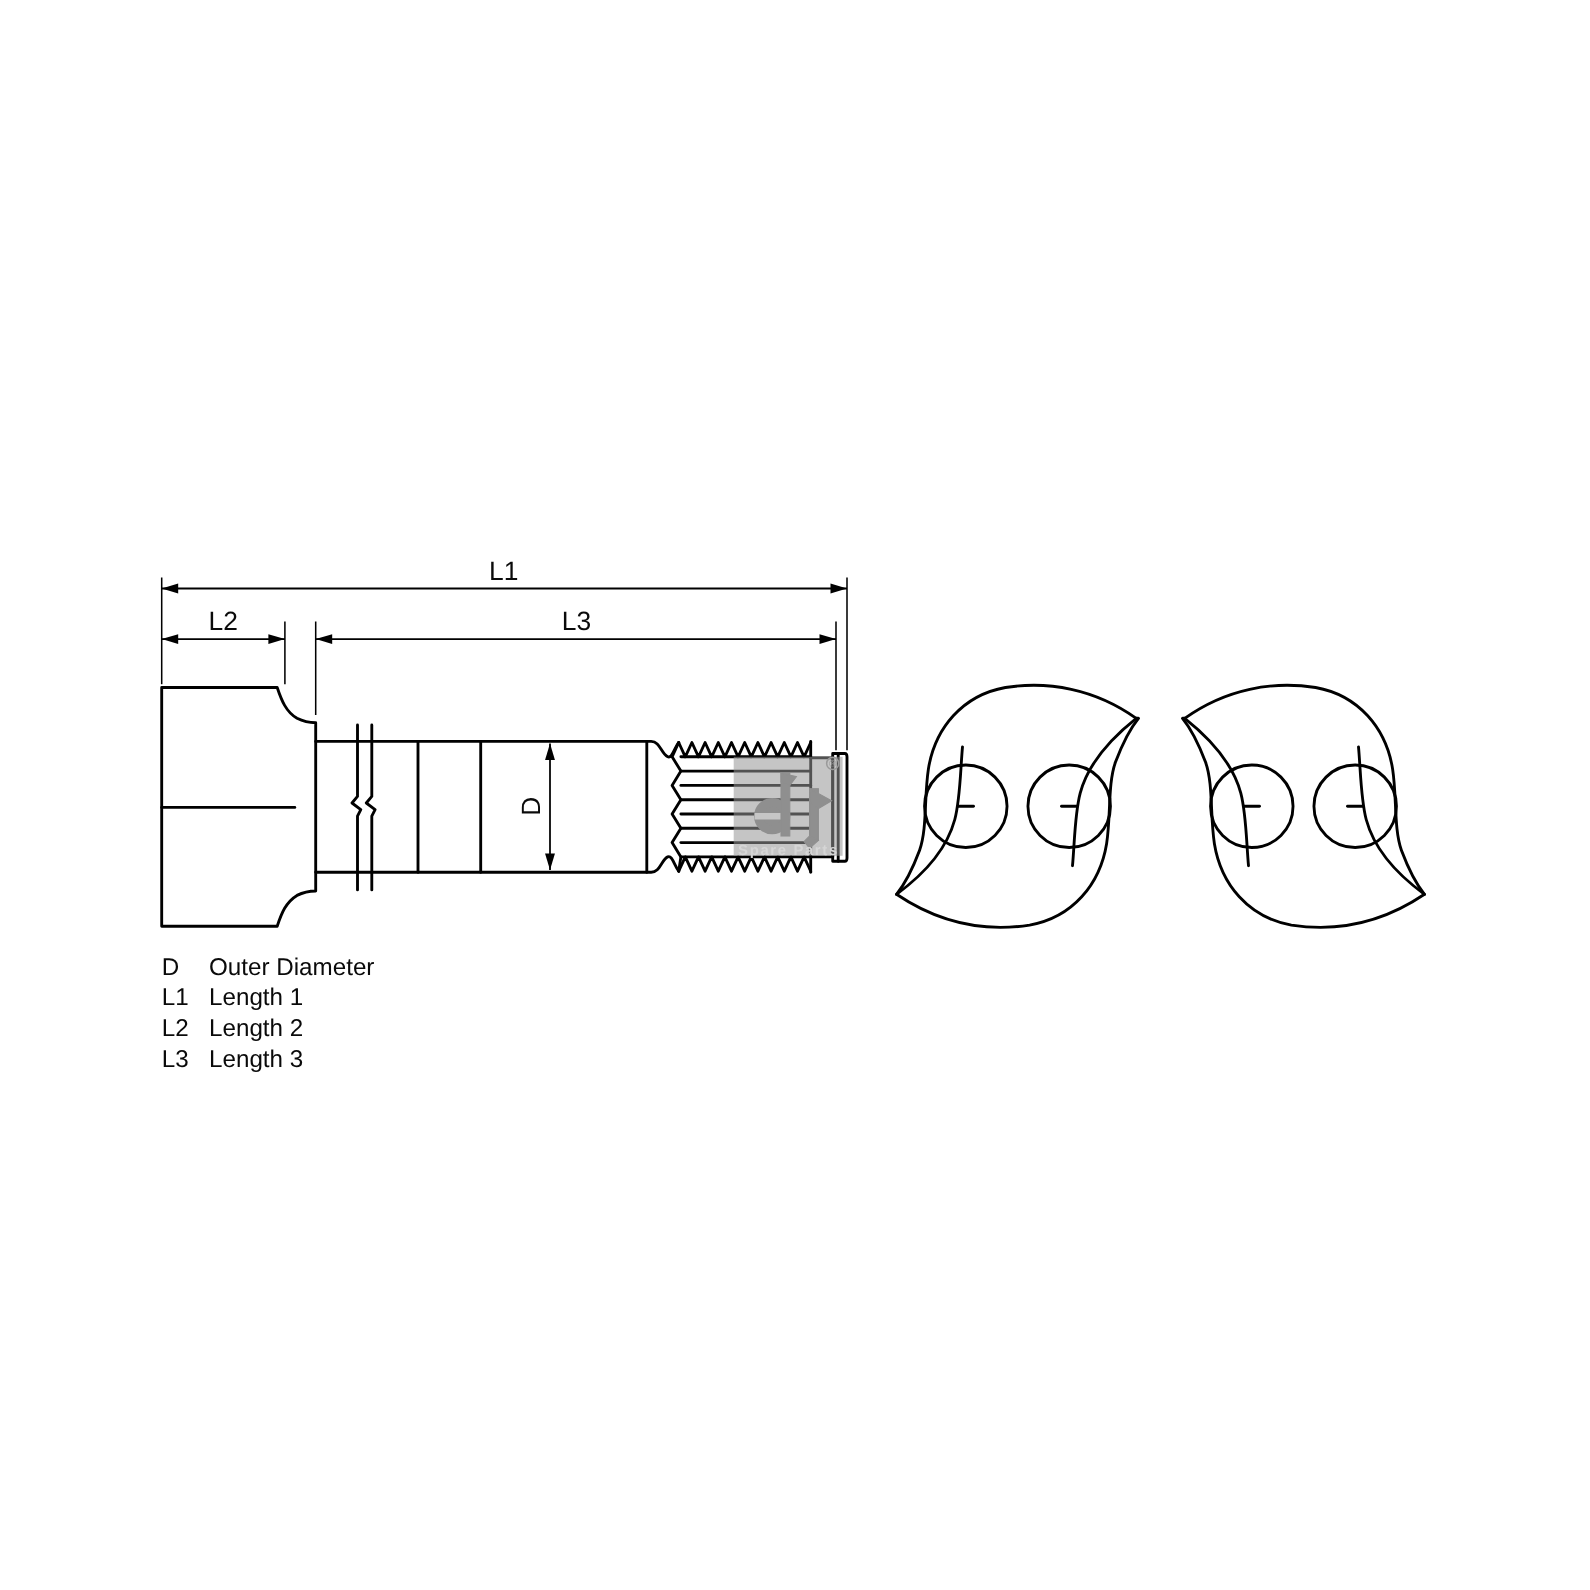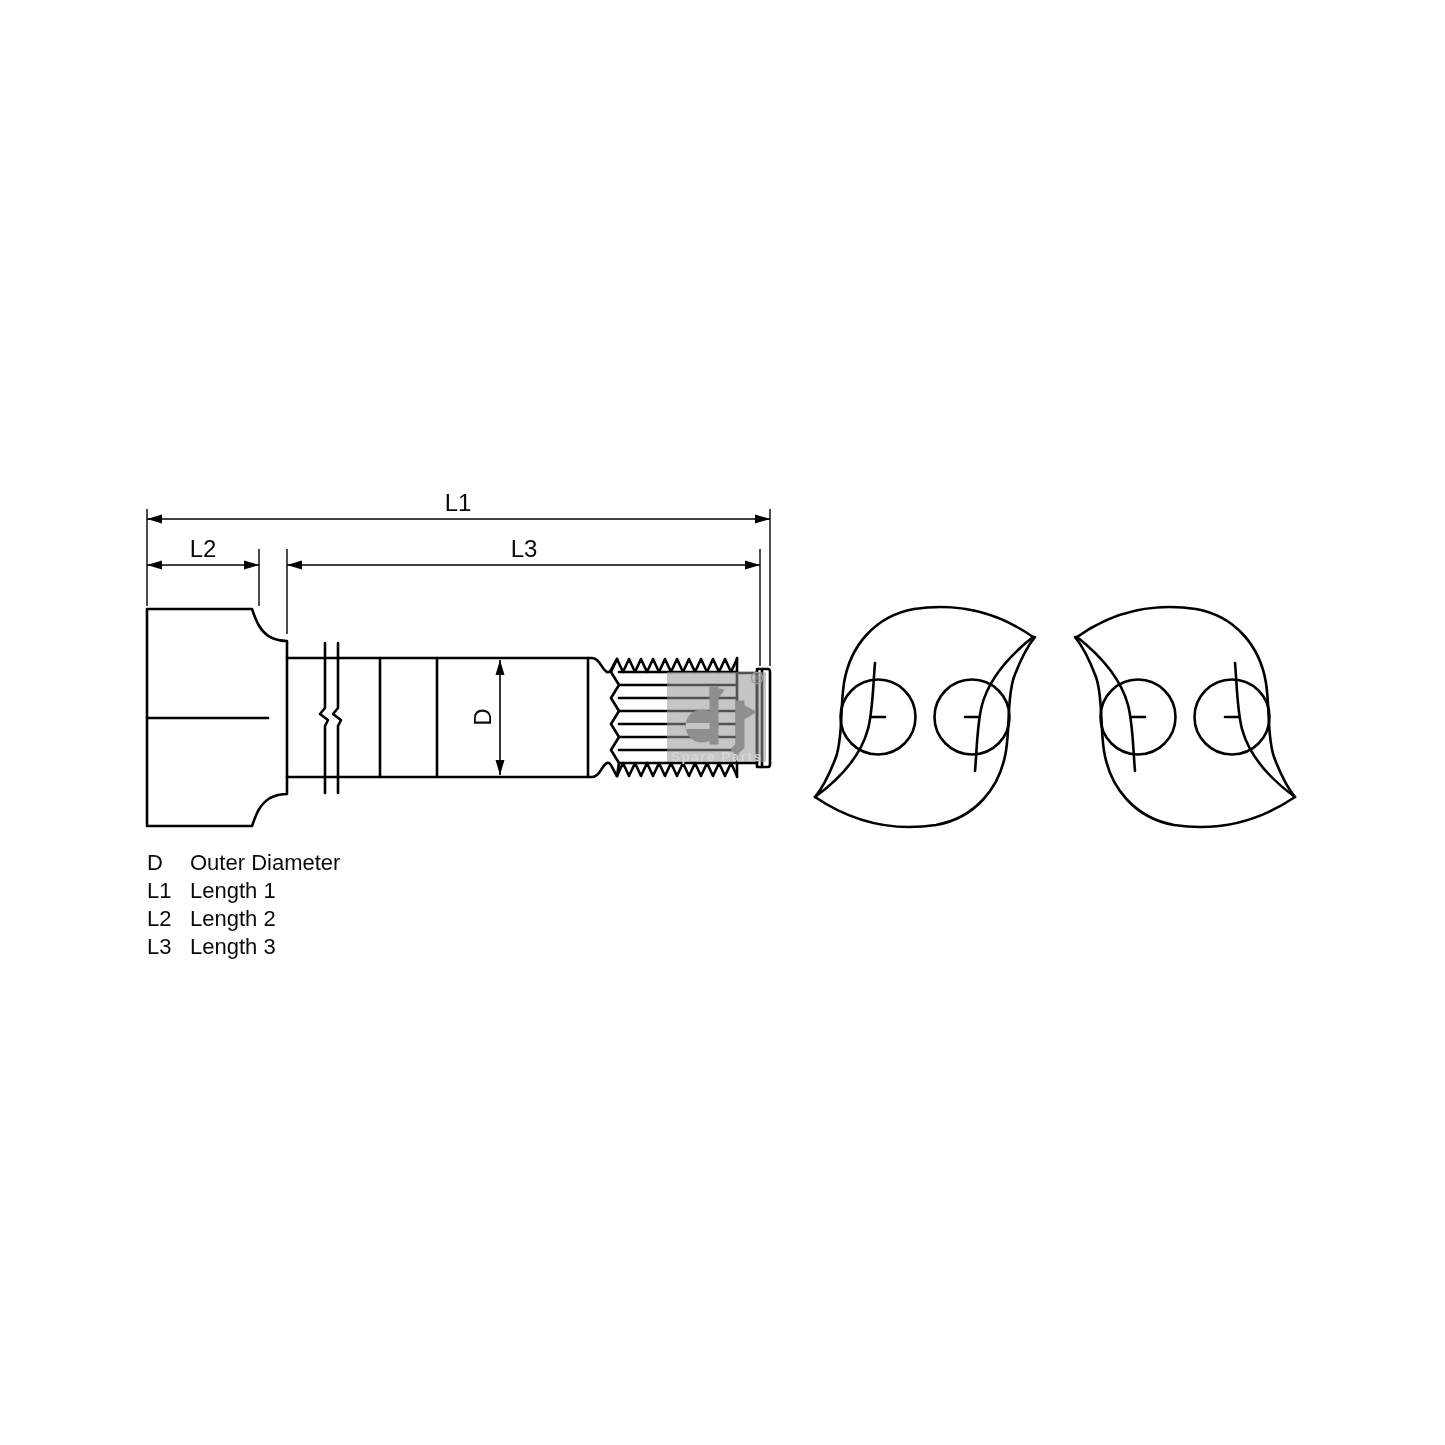--- a/index.html
+++ b/index.html
@@ -1,17 +1,17 @@
 <!DOCTYPE html>
 <html><head>
 <meta charset="utf-8">
 <style>
   html,body{margin:0;padding:0;background:#ffffff;}
   body{width:1445px;height:1445px;position:relative;font-family:"Liberation Sans",sans-serif;}
-  .stage{position:absolute;left:0;top:0;width:1445px;height:1199px;}
+  .stage{position:absolute;left:0;top:16px;width:1445px;height:1199px;}
   svg{display:block;}
   text{fill:#0a0a0a;}
   .dim-label{font-size:24px;}
   .legend-text{font-size:22px;}
   .outline{fill:none;stroke:#000;stroke-width:2.6;stroke-linejoin:round;stroke-linecap:round;}
   .outline-fill{fill:#fff;stroke:#000;stroke-width:2.6;stroke-linejoin:round;}
   .thin{fill:none;stroke:#000;stroke-width:1.6;}
   .ext{fill:none;stroke:#000;stroke-width:1.4;}
   .arrow{fill:#000;stroke:none;}
   .wm-rect{fill:rgba(150,150,150,0.55);}

